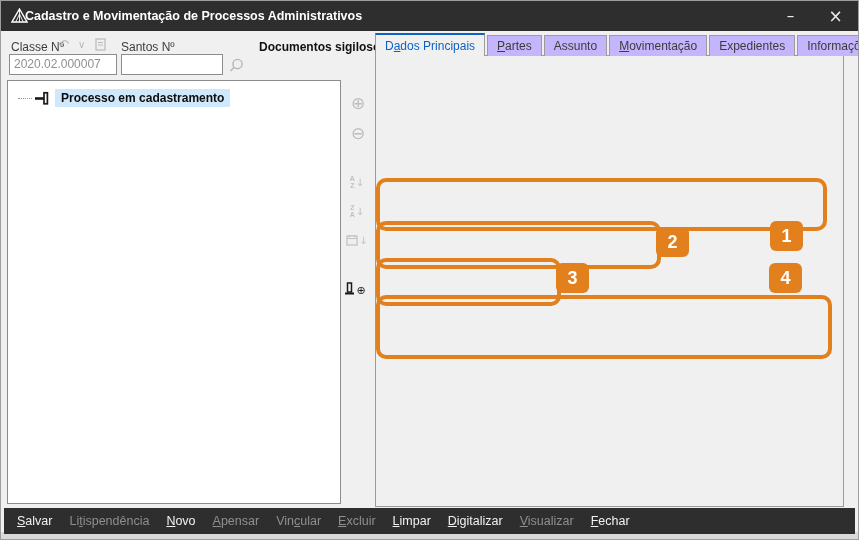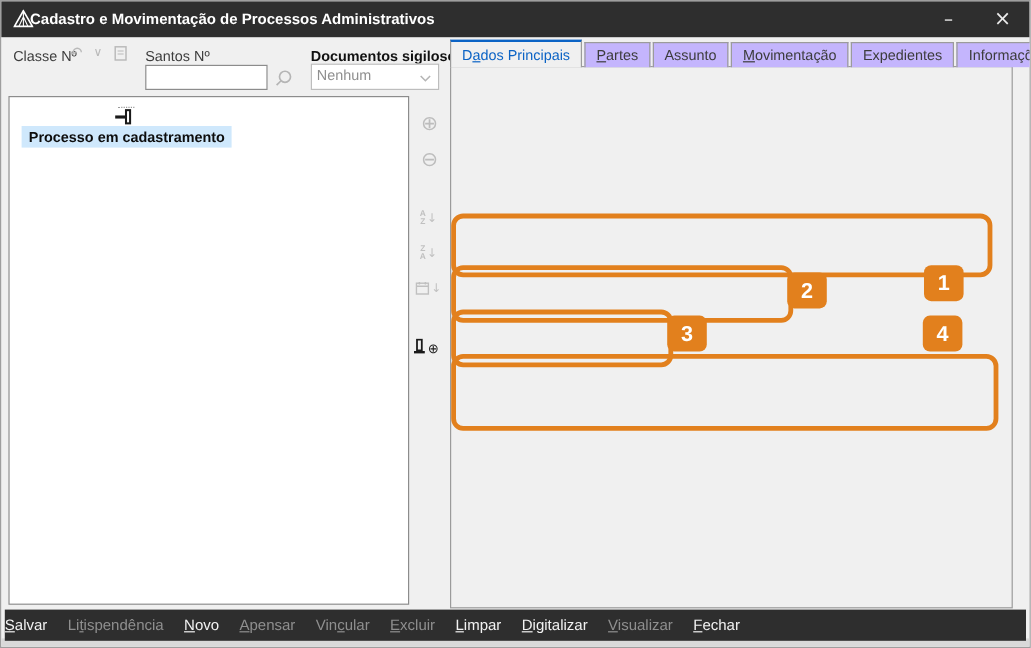--- a/index.html
+++ b/index.html
@@ -26,30 +26,30 @@
   .tabpage{position:absolute;left:374px;top:54px;width:469px;height:452px;background:#f0f0f0;border:1px solid #9b9b9b;box-sizing:border-box;z-index:1;}
   .cb{position:absolute;width:14px;height:14px;background:#fff;border:1px solid #5a5a5a;box-sizing:border-box;}
   .cb.heavy{width:15px;height:15px;border:2px solid #141414;}
   .radio{position:absolute;width:14px;height:14px;border-radius:50%;background:#fff;border:1px solid #3c3c3c;box-sizing:border-box;}
   .radio[data-checked="true"]{border:1.5px solid #2668b5;}
   .radio[data-checked="true"]::after{content:"";position:absolute;left:2.5px;top:2.5px;width:6px;height:6px;border-radius:50%;background:#101010;}
   .obox{position:absolute;border:4px solid #e2801d;border-radius:10px;pointer-events:none;z-index:4;}
   .badge{position:absolute;width:33px;height:30px;background:#e2801d;border-radius:6px;color:#fff;
          font-size:18px;font-weight:bold;display:flex;align-items:center;justify-content:center;z-index:5;}
   .btoolbar{position:absolute;left:3px;top:507px;right:3px;height:26px;background:#2e2e2e;
-            display:flex;align-items:center;gap:17px;z-index:2;}
+            display:flex;align-items:center;gap:17px;padding-left:13px;z-index:2;}
   .tbtn{background:transparent;border:none;font-size:12.5px;color:#f2f2f2;white-space:nowrap;padding:0;font-family:inherit;}
   .tbtn[data-enabled="false"]{color:#8f8f8f;}
   .bottom-strip{position:absolute;left:0;right:0;bottom:0;height:7px;background:#d9d9d9;}
   .uni{font-family:"DejaVu Sans",sans-serif;}
   .sideico{position:absolute;width:22px;height:20px;background:transparent;border:none;padding:0;
            color:#bdbdbd;display:flex;align-items:center;justify-content:center;}
   .sortico{display:flex;align-items:center;gap:1px;color:#c0c0c0;}
   .sortletters{display:flex;flex-direction:column;font-size:7px;line-height:7px;font-weight:bold;}
-  .treeitem{position:absolute;left:10px;top:8px;display:flex;align-items:center;flex-direction:column;}
+  .treeitem{position:absolute;left:10px;top:8px;display:flex;align-items:center;}
   .treesel{background:#cfe8fc;font-weight:bold;color:#0d0d0d;padding:2px 6px;white-space:nowrap;}
   .dotline{width:14px;border-top:1px dotted #9a9a9a;margin-right:2px;}
   .caret{position:absolute;width:1px;height:14px;background:#111;animation:blink 1s steps(1) infinite;}
   @keyframes blink{50%{opacity:0;}}
   .scrollgl{position:absolute;color:#c9c9c9;font-size:9px;line-height:9px;}
   .blurblob{position:absolute;left:5px;top:6px;width:52px;height:8px;border-radius:2px;
             background:repeating-linear-gradient(90deg,#9f9f9f 0 5px,#cfcfcf 5px 9px);filter:blur(1.6px);}
   .divline{position:absolute;height:1px;background:#c9c9c9;}
   u{text-decoration:underline;}
 </style>
@@ -74,34 +74,29 @@
   </div>
 
   <span class="lbl" style="left:10px;top:39px">Classe Nº</span>
   <button class="abs uni" style="left:57px;top:36px;color:#b9b9b9;font-size:13px;background:none;border:none;padding:0">↶</button>
   <button class="abs uni" style="left:77px;top:38px;color:#b9b9b9;font-size:10px;background:none;border:none;padding:0">∨</button>
   <svg class="abs" style="left:94px;top:37px" width="11" height="13" viewBox="0 0 11 13">
     <rect x="1" y="1" width="9" height="11" fill="none" stroke="#b9b9b9" stroke-width="1.2"></rect>
     <path d="M3 4.5 H8 M3 7 H8" stroke="#b9b9b9" stroke-width="1"></path>
   </svg>
   <span class="lbl" style="left:120px;top:39px">Santos Nº</span>
+  <div class="inp gray" style="left:8px;top:53px;width:108px;height:21px">2020.02.000007</div>
   <div class="inp" style="left:120px;top:53px;width:102px;height:21px"></div>
   <button class="srch dim" style="left:226px;top:55px">
     <svg width="17" height="17" viewBox="0 0 17 17">
       <circle cx="9.5" cy="7" r="4.6" fill="none" stroke="currentColor" stroke-width="1.4"></circle>
       <path d="M6 10.5 L2.5 14" stroke="currentColor" stroke-width="1.4"></path>
     </svg>
   </button>
   <span class="lbl boldlbl" style="left:258px;top:39px">Documentos sigilosos</span>
-  <div class="inp gray" style="left:258px;top:52px;width:107px;height:22px;border-color:#bdbdbd">
-    <span>Nenhum</span>
-    <svg class="abs" style="right:5px;top:8px;color:#b5b5b5" width="11" height="7" viewBox="0 0 12 8">
-      <path d="M1.5 1.5 L6 6 L10.5 1.5" fill="none" stroke="currentColor" stroke-width="1.5"></path>
-    </svg>
-  </div>
 
   <div class="abs" style="left:6px;top:79px;width:334px;height:424px;background:#fff;border:1px solid #8c8c8c;box-sizing:border-box">
     <div class="treeitem">
       <span class="dotline"></span>
       <svg width="17" height="15" viewBox="0 0 17 15" style="margin-right:4px">
         <rect x="1" y="6.2" width="9" height="2.6" fill="#1a1a1a"></rect>
         <rect x="10" y="1.8" width="3.4" height="11" fill="none" stroke="#1a1a1a" stroke-width="1.7"></rect>
       </svg>
       <span class="treesel">Processo em cadastramento</span>
     </div>

